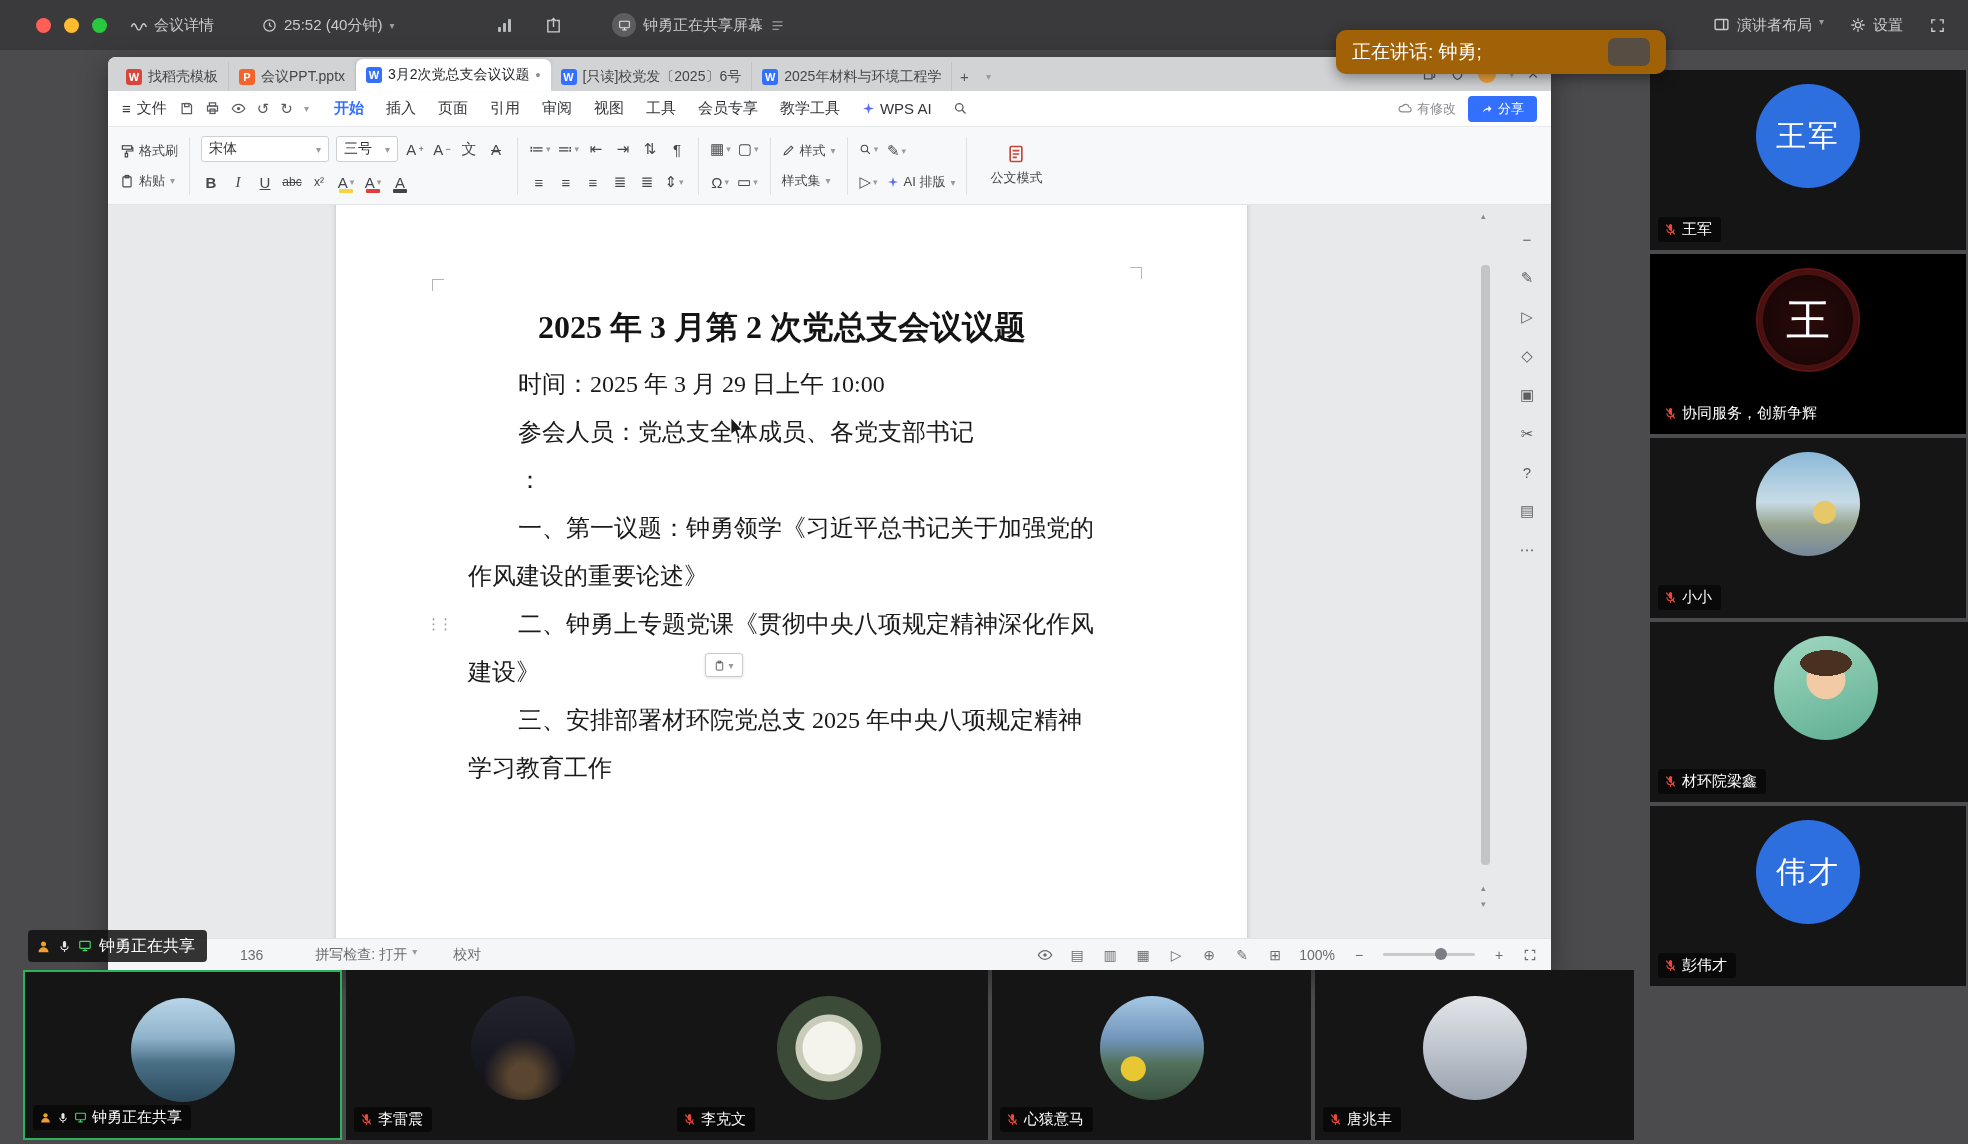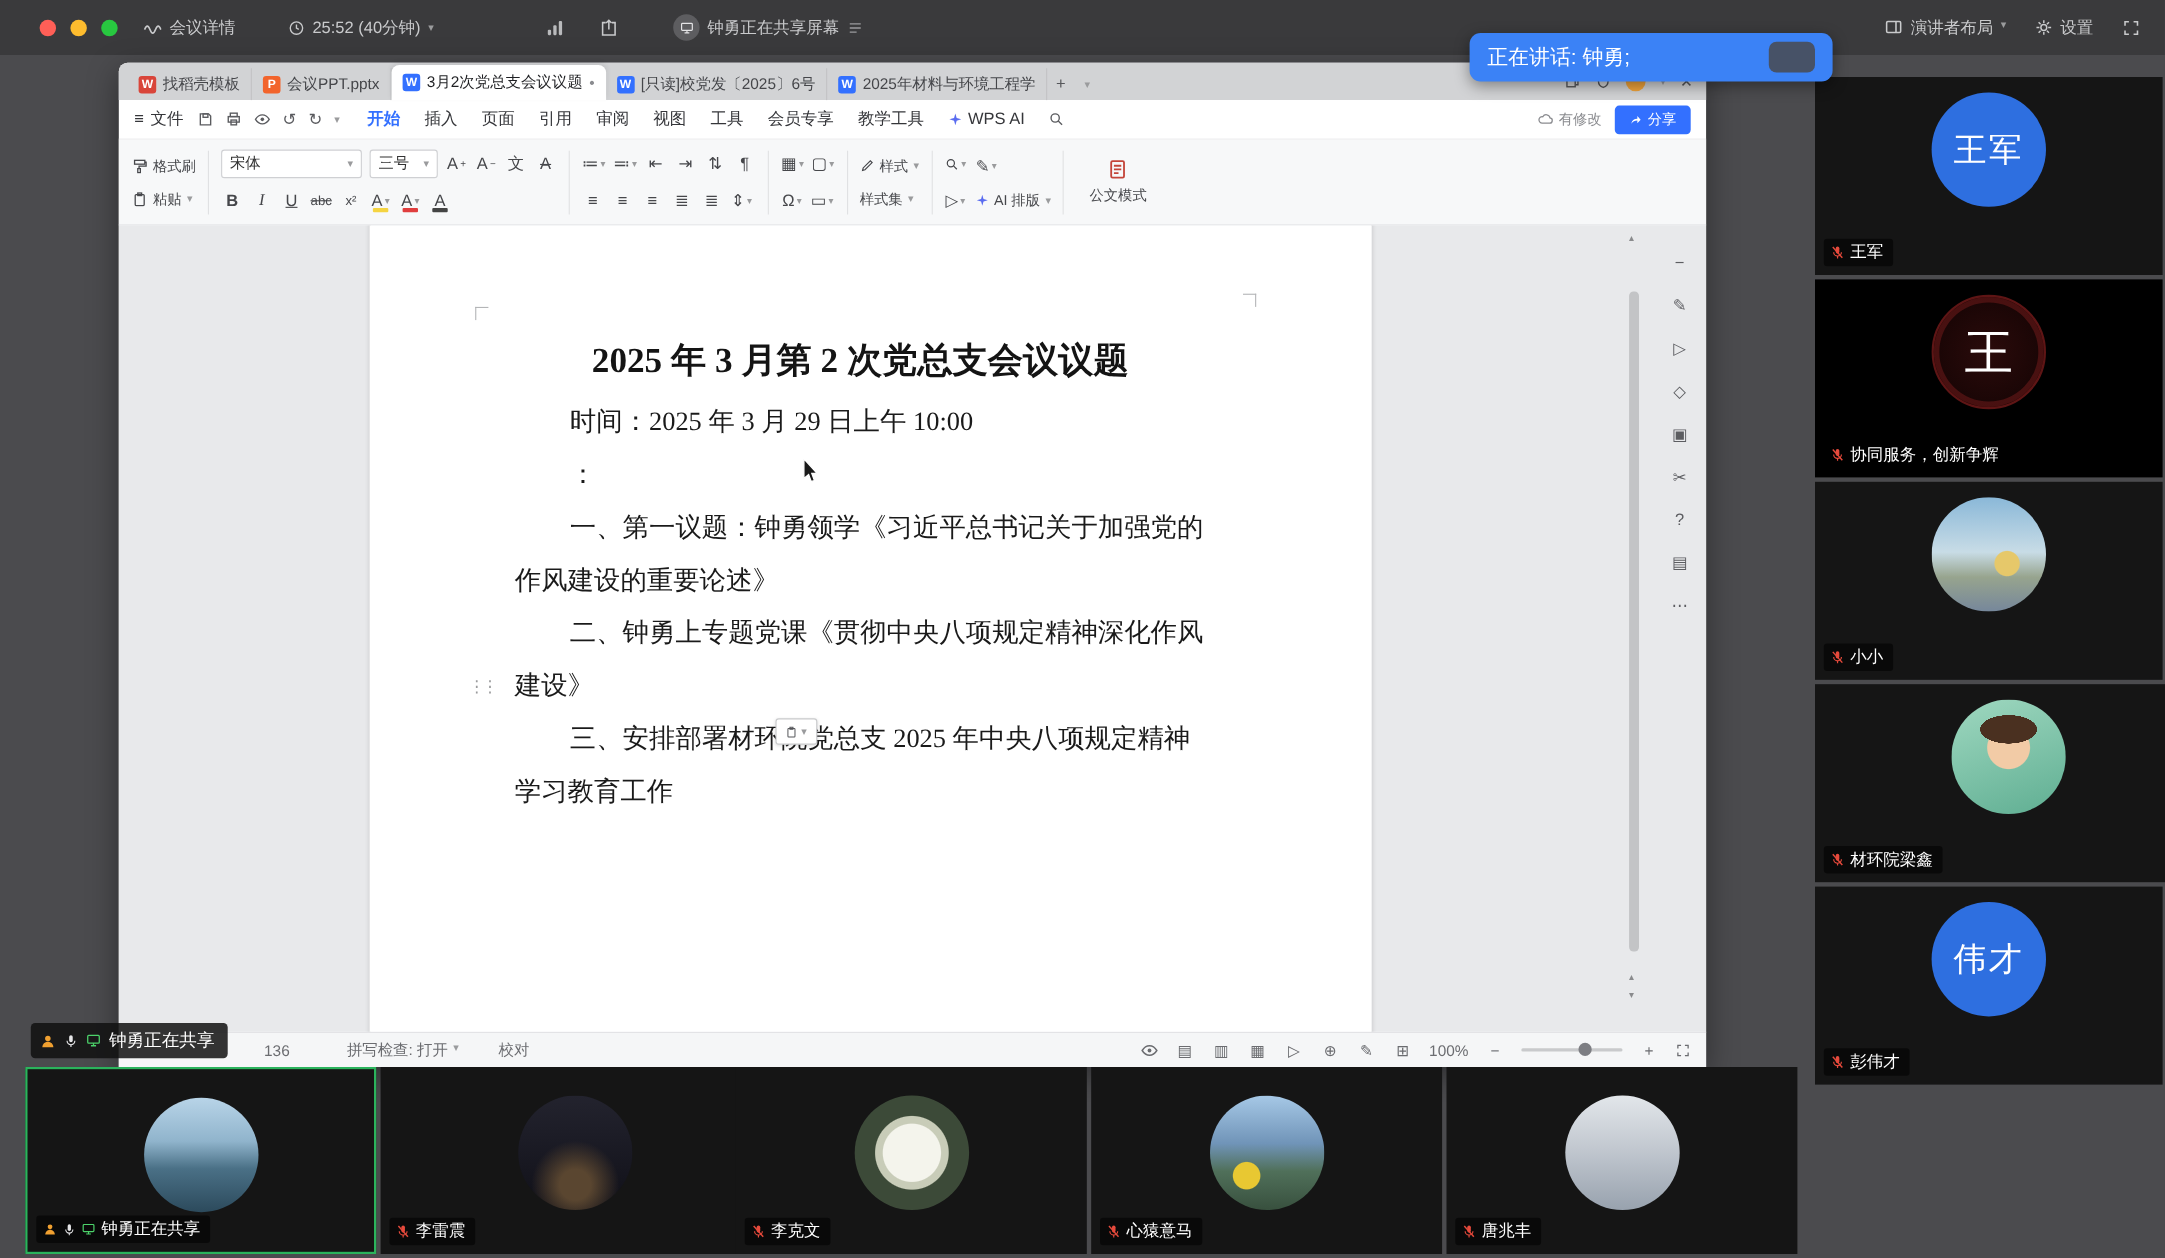--- a/index.html
+++ b/index.html
@@ -8,21 +8,21 @@
   svg{display:block}
   
   .topbar{position:absolute;left:0;top:0;width:1968px;height:50px;background:#3a3a3c;color:#c9cacc;font-size:15px}
   .tbgroup{position:absolute;top:0;height:50px;display:flex;align-items:center;gap:7px;white-space:nowrap}
   .tl{width:15px;height:15px;border-radius:50%;display:inline-block}
   .tl.red{background:#ff5f57}.tl.yellow{background:#febc2e}.tl.green{background:#28c840}
   .chev{font-size:10px;color:#9a9b9d}
   .sigbars{display:flex;align-items:flex-end;gap:2px;height:14px}
   .sigbars i{display:block;width:3px;background:#b9babc;border-radius:1px}
   .avmini{width:24px;height:24px;border-radius:50%;background:#5d5d60;display:flex;align-items:center;justify-content:center}
-  .toast{position:absolute;left:1336px;top:30px;height:44px;min-width:330px;background:#3b82f6;border-radius:10px;
+  .toast{position:absolute;left:1336px;top:30px;height:44px;min-width:330px;background:#a16207;border-radius:10px;
     display:flex;align-items:center;padding:0 16px;color:#fff;font-size:19px;box-shadow:0 4px 14px rgba(0,0,0,.4);z-index:50}
   .toast .bubble{margin-left:auto;width:42px;height:28px;border-radius:7px;background:#4a4a4e;opacity:.85}
   
   .wps{position:absolute;left:108px;top:57px;width:1443px;height:913px;background:#fff;border-radius:8px 8px 0 0;
     box-shadow:0 8px 28px rgba(0,0,0,.38);display:flex;flex-direction:column}
   .tabbar{height:34px;background:#d2d3d5;border-radius:8px 8px 0 0;display:flex;align-items:flex-end;padding:0 8px;flex:none}
   .tab{height:29px;display:flex;align-items:center;gap:6px;padding:0 10px;font-size:14px;color:#45464a;
     border-right:1px solid #c2c3c5;max-width:215px;overflow:hidden}
   .tab span.tlabel{overflow:hidden;text-overflow:ellipsis;white-space:nowrap}
   .tab.active{background:#fff;height:32px;border-radius:7px 7px 0 0;border-right:none;color:#1f2023;box-shadow:0 -2px 5px rgba(0,0,0,.07)}
@@ -412,20 +412,21 @@
           <path d="M8 8h8M8 12h8M8 16h5" stroke="#c4453a" stroke-width="2"></path>
         </svg>
       <span>公文模式</span>
     </div>
   </div>
 
   <div class="docarea">
     <div class="page">
       <h1 class="doc-title">2025 年 3 月第 2 次党总支会议议题</h1>
       <p class="doc-p">时间：2025 年 3 月 29 日上午 10:00</p>
+      <p class="doc-p">参会人员：党总支全体成员、各党支部书记</p>
       <p class="doc-p">：</p>
       <p class="doc-p">一、第一议题：钟勇领学《习近平总书记关于加强党的作风建设的重要论述》</p>
       <p class="doc-p">二、钟勇上专题党课《贯彻中央八项规定精神深化作风建设》</p>
       <p class="doc-p">三、安排部署材环院党总支 2025 年中央八项规定精神学习教育工作</p>
     </div>
     <span class="cmark" style="position:absolute;left:324px;top:74px;border-left:1px solid;border-top:1px solid"></span>
     <span class="cmark" style="position:absolute;left:1022px;top:62px;border-right:1px solid;border-top:1px solid"></span>
     <span class="handle">⋮⋮</span>
     <div class="pastew">
       <svg width="11" height="11" viewBox="0 0 24 24">

